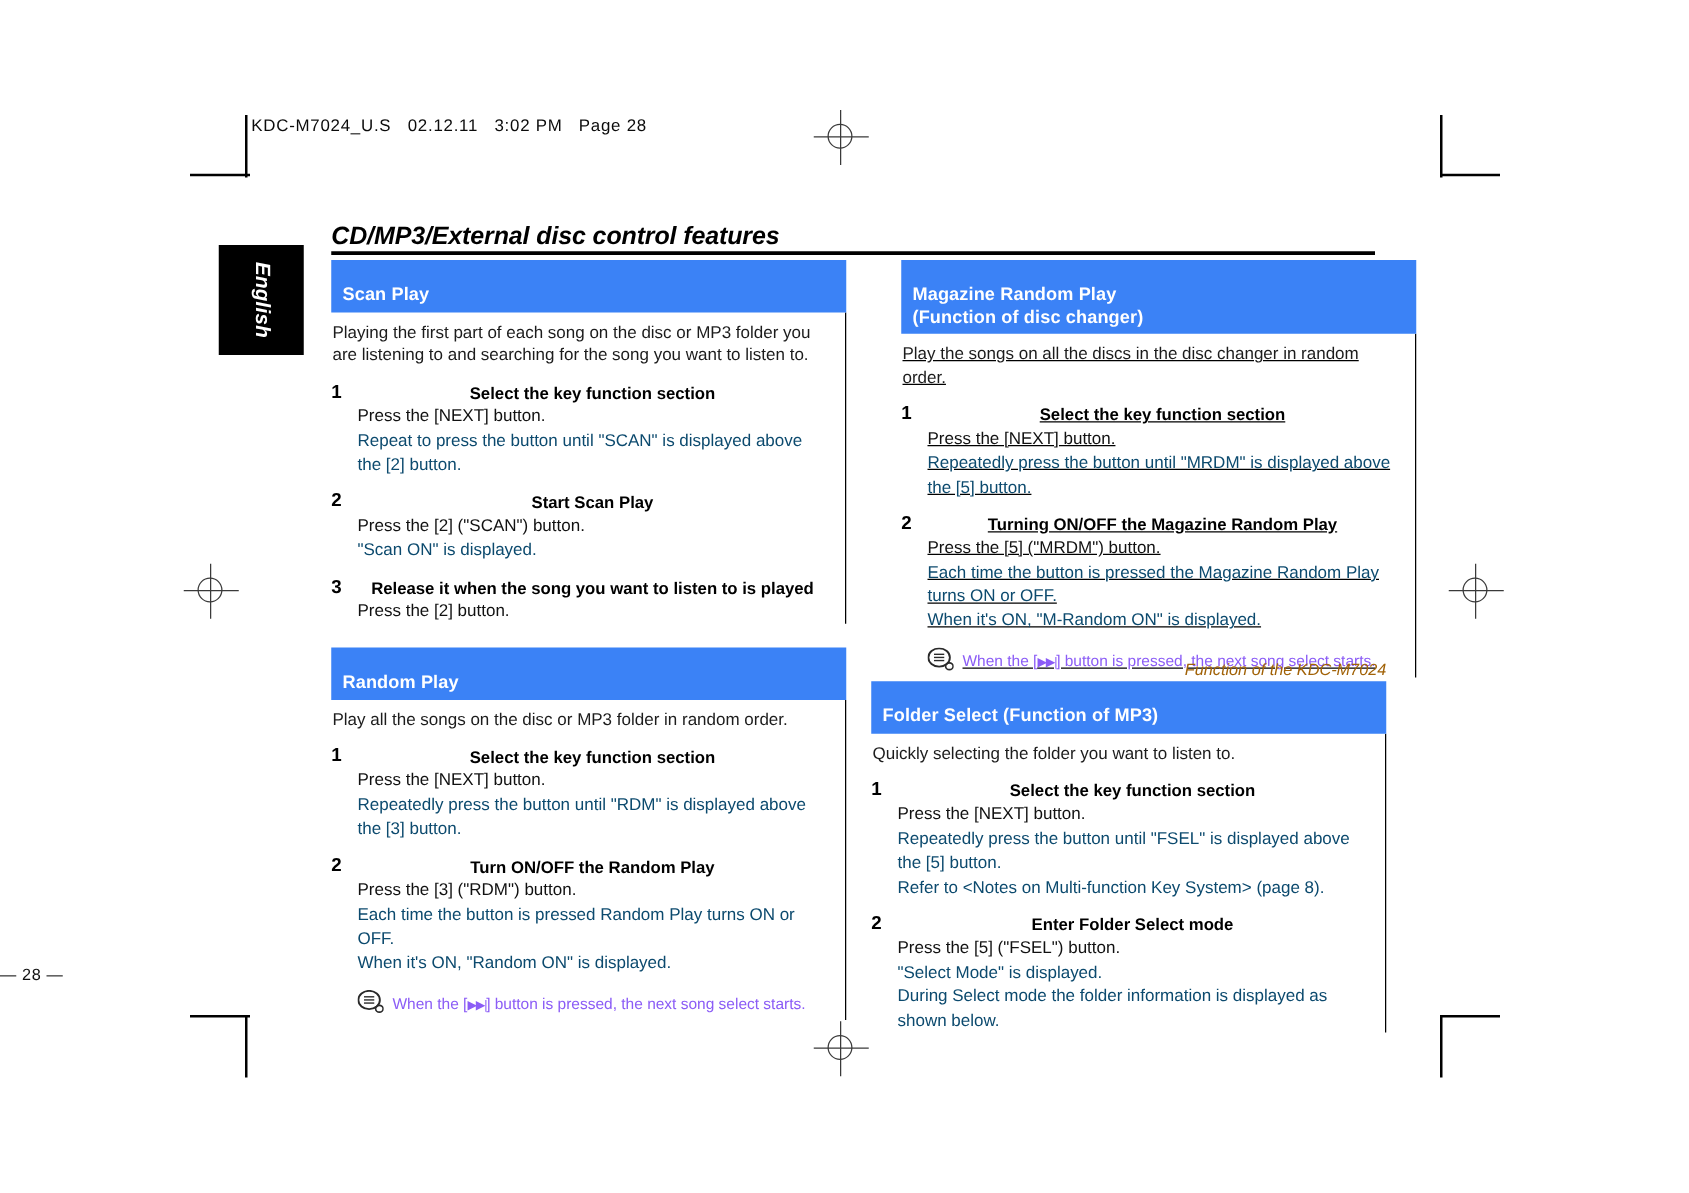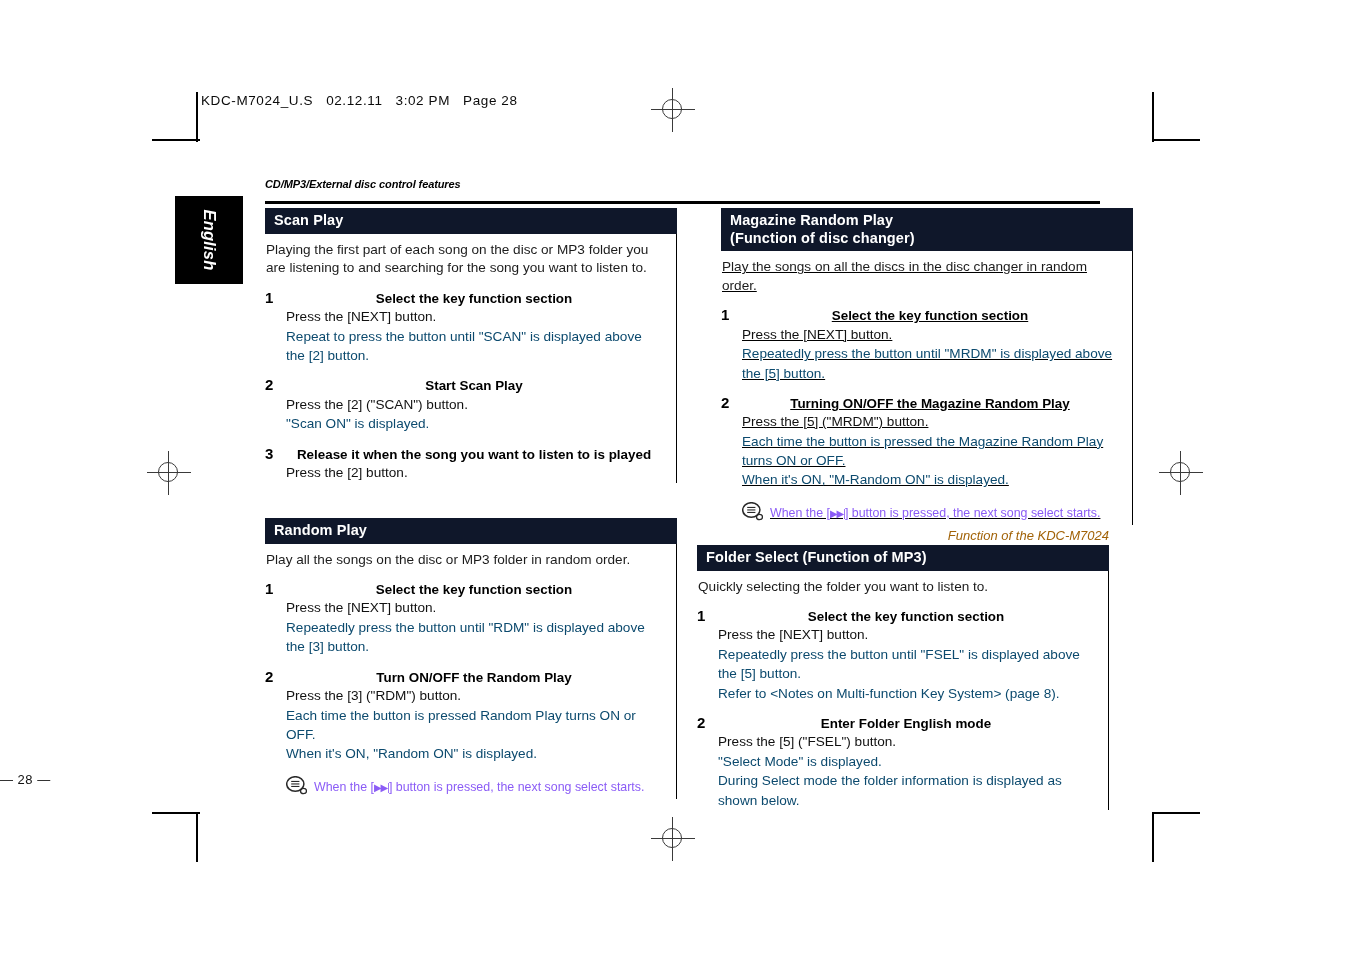--- a/index.html
+++ b/index.html
@@ -45,31 +45,31 @@
     font-size:16.5px;
     font-weight:bold;
     font-style:italic;
     white-space:nowrap;
     letter-spacing:.2px;
   }
 
   
   .page-title{
     position:absolute;left:265px;top:178px;
-    font-size:11px;font-weight:bold;font-style:italic;
+    font-size:20px;font-weight:bold;font-style:italic;
     color:#000;letter-spacing:-.1px;white-space:nowrap;
   }
   .title-rule{position:absolute;left:265px;top:201px;height:2.5px;background:#000;width:835px;}
 
   
   .section{position:absolute;box-sizing:border-box;}
   .sec-head{
-    background:#0f172a;color:#ffffff;
+    background:#3b82f6;color:#ffffff;
     font-size:14.5px;font-weight:bold;
-    padding:3px 0 4px 9px;
+    padding:19px 0 4px 9px;
     letter-spacing:.1px;
     line-height:1.28;
     position:relative;
   }
   .sec-head .sub{
     display:block;text-align:left;padding-right:7px;margin-top:-1px;
   }
   .sec-body{
     border-right:1.6px solid #000;
     padding:7px 14px 0 0;
@@ -281,21 +281,21 @@
       <div class="step">
         <span class="num">1</span>
         <div class="t-bold">Select the key function section</div>
         <div class="t-mid">Press the [NEXT] button.</div>
         <div class="t-lite">Repeatedly press the button until "FSEL" is displayed above the [5] button.</div>
         <div class="t-lite">Refer to &lt;Notes on Multi-function Key System&gt; (page 8).</div>
       </div>
 
       <div class="step">
         <span class="num">2</span>
-        <div class="t-bold">Enter Folder English mode</div>
+        <div class="t-bold">Enter Folder Select mode</div>
         <div class="t-mid">Press the [5] ("FSEL") button.</div>
         <div class="t-lite">"Select Mode" is displayed.</div>
         <div class="t-lite">During Select mode the folder information is displayed as shown below.</div>
       </div>
     </div>
   </div>
 
   <div class="pageno" style="top:772px;">— 28 —</div>
 
 </div>

